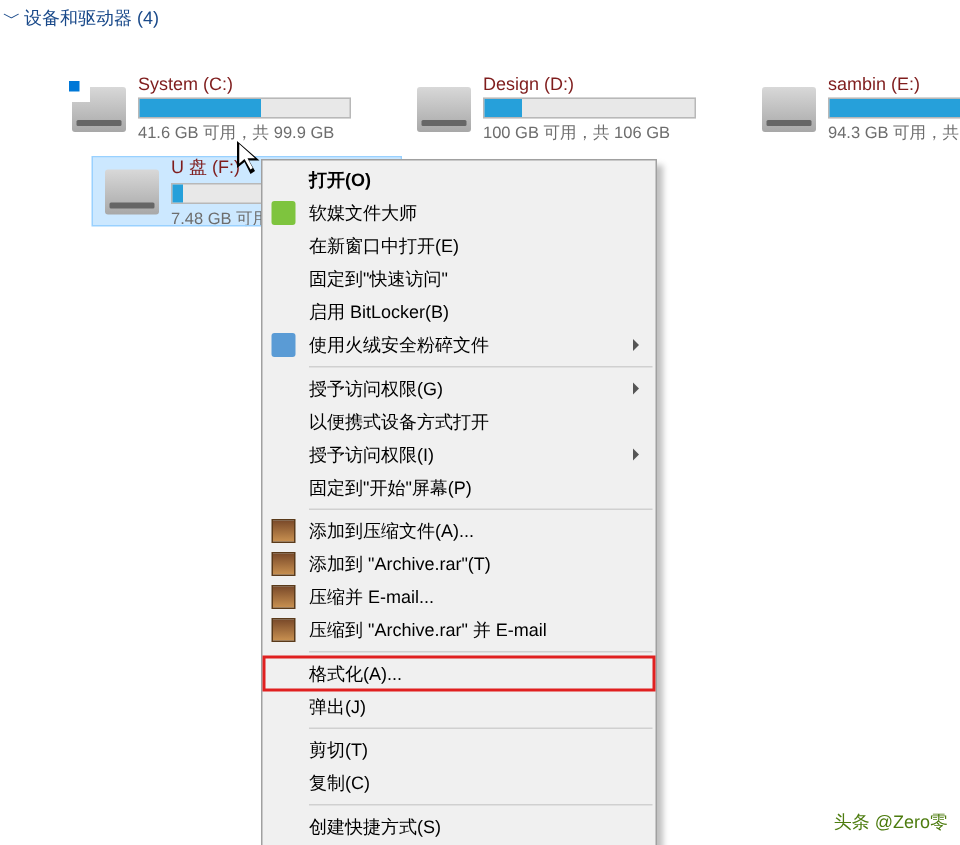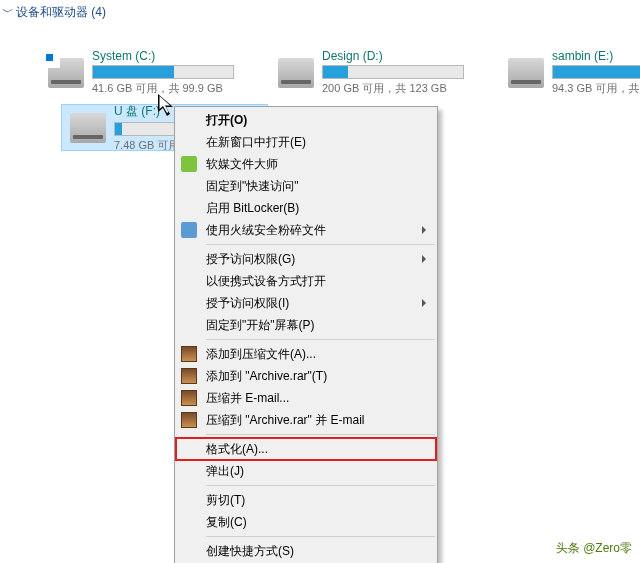--- a/index.html
+++ b/index.html
@@ -56,21 +56,21 @@
     background:#666; border-radius:1px;
   }
   .drive .icon.os::before{
     content:"";
     position:absolute;
     left:-2px; top:-4px; width:14px; height:14px;
     background:#0078d7;
     box-shadow: inset -7px 0 0 #fff, inset 0 -7px 0 #fff;
   }
   .drive .info { flex:1; min-width:0; }
-  .drive .name { color:#0f766e; margin-bottom:2px; white-space:nowrap; }
+  .drive .name { color:#7f1d1d; margin-bottom:2px; white-space:nowrap; }
   .drive .bar {
     width: 140px; height:12px;
     border:1px solid #b8b8b8;
     background:#e8e8e8;
     margin-bottom:2px;
   }
   .drive .bar .fill { height:100%; background:#26a0da; }
   .drive .status { color:#6d6d6d; font-size:11px; white-space:nowrap; }
 
   
@@ -155,21 +155,21 @@
         <div class="status">41.6 GB 可用，共 99.9 GB</div>
       </div>
     </div>
     <div class="drive" style="left: 270px; top: 25px;">
       <div class="icon "></div>
       <div class="info">
         <div class="name">Design (D:)</div>
         <div class="bar">
           <div class="fill" style="width:18%"></div>
         </div>
-        <div class="status">200 GB 可用，共 123 GB</div>
+        <div class="status">100 GB 可用，共 106 GB</div>
       </div>
     </div>
     <div class="drive" style="left: 500px; top: 25px;">
       <div class="icon "></div>
       <div class="info">
         <div class="name">sambin (E:)</div>
         <div class="bar">
           <div class="fill" style="width:80%"></div>
         </div>
         <div class="status">94.3 GB 可用，共 465 GB</div>
@@ -185,25 +185,25 @@
         <div class="status">7.48 GB 可用，共</div>
       </div>
     </div>
   </div>
 
 <div class="ctx" id="ctx">
     <div class="item bold">
       <span>打开(O)</span>
     </div>
     <div class="item">
-      <span>在新窗口中打开(E)</span>
-    </div>
-    <div class="item">
       <span class="mi mi-soft"></span>
       <span>软媒文件大师</span>
+    </div>
+    <div class="item">
+      <span>在新窗口中打开(E)</span>
     </div>
     <div class="item">
       <span>固定到"快速访问"</span>
     </div>
     <div class="item">
       <span>启用 BitLocker(B)</span>
     </div>
     <div class="item">
       <span class="mi mi-shred"></span>
       <span>使用火绒安全粉碎文件</span>

